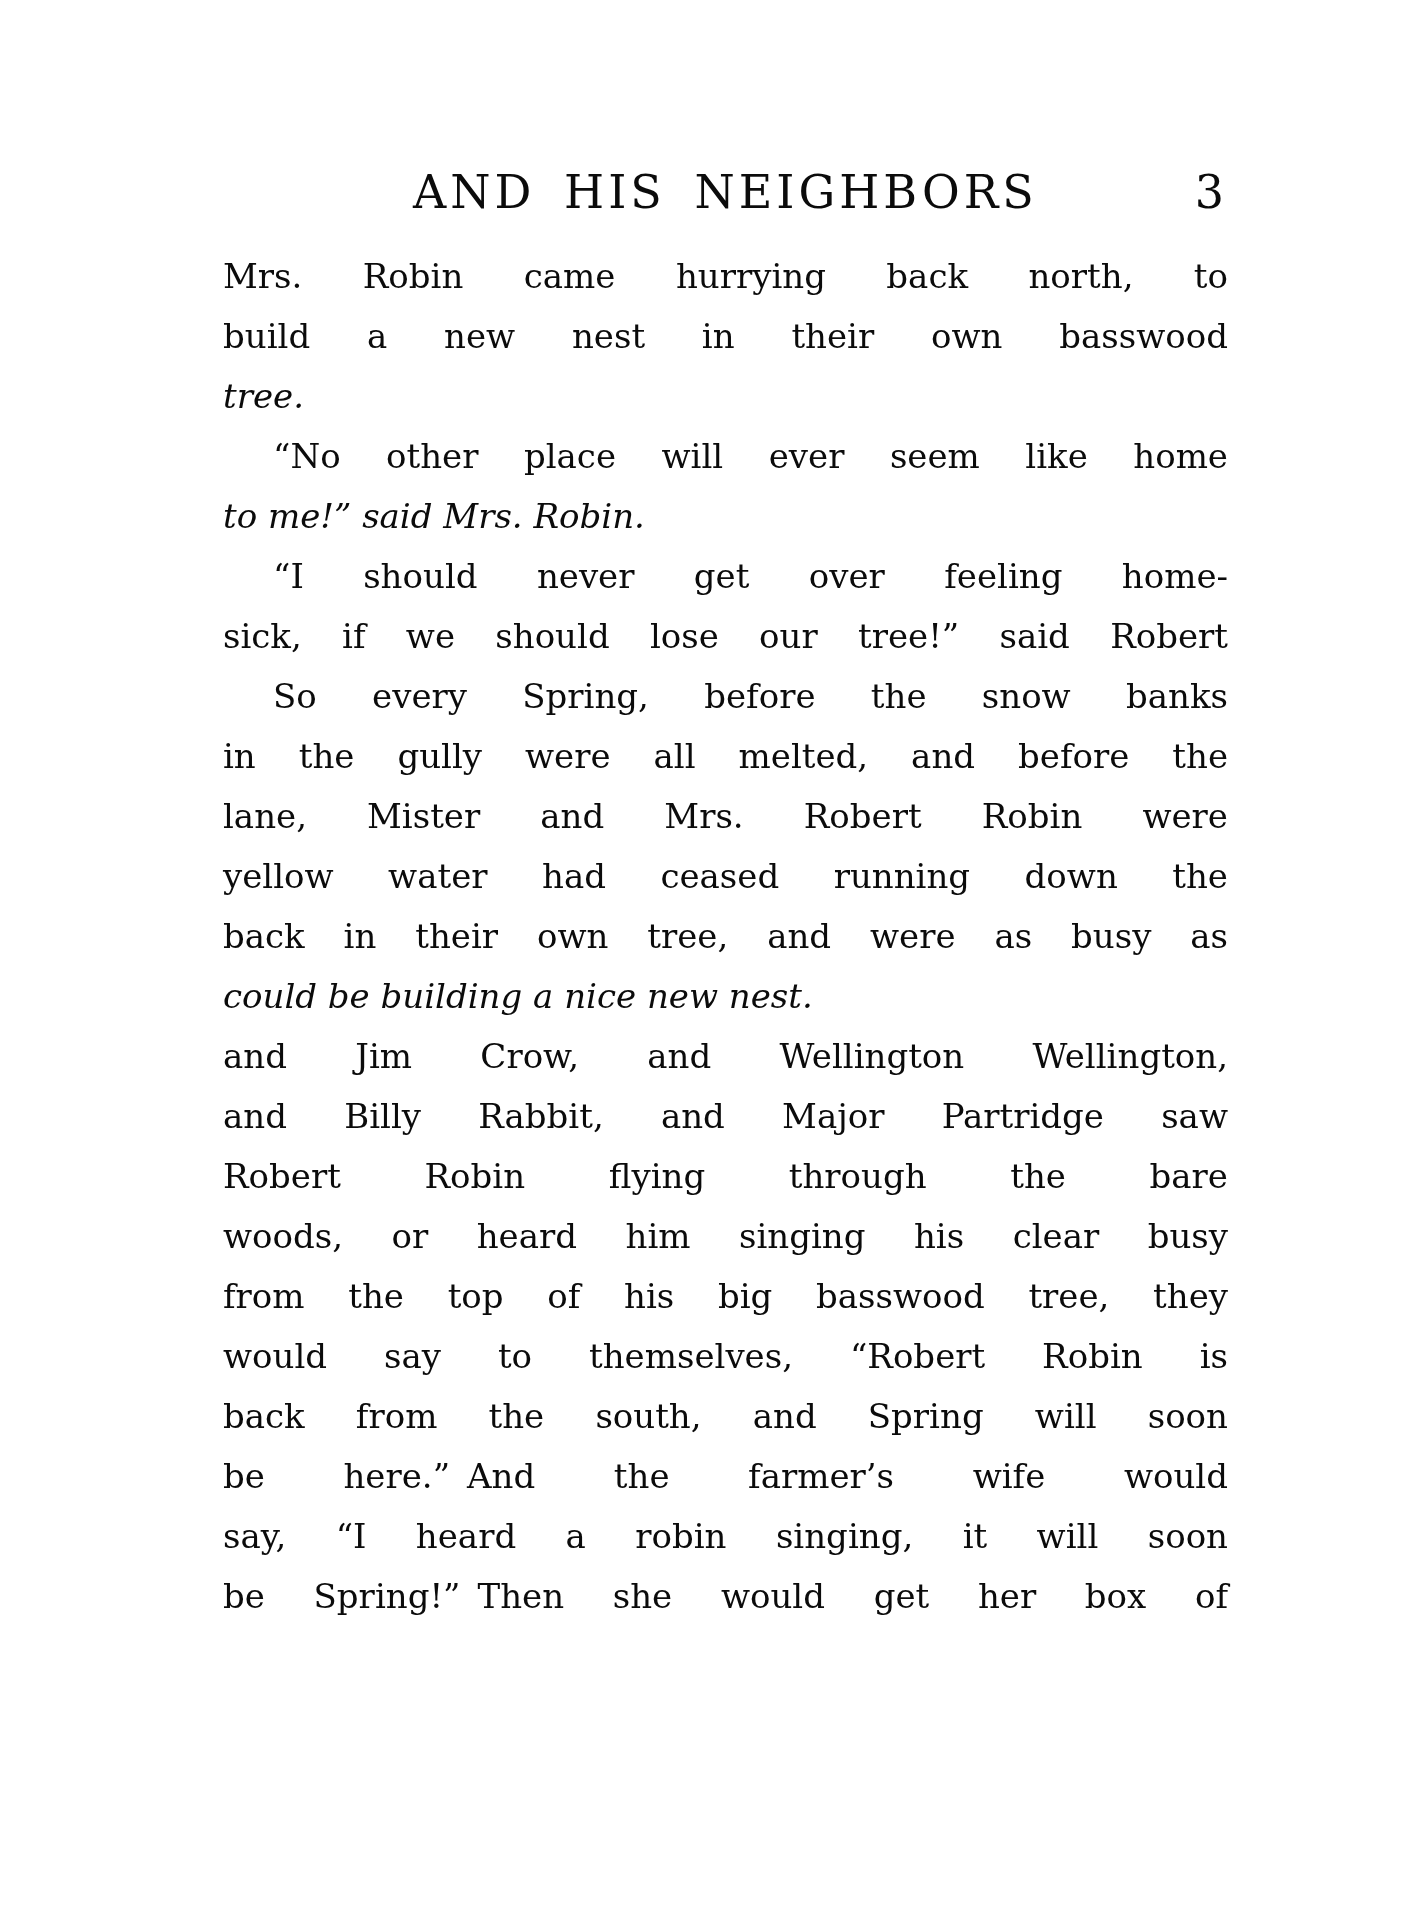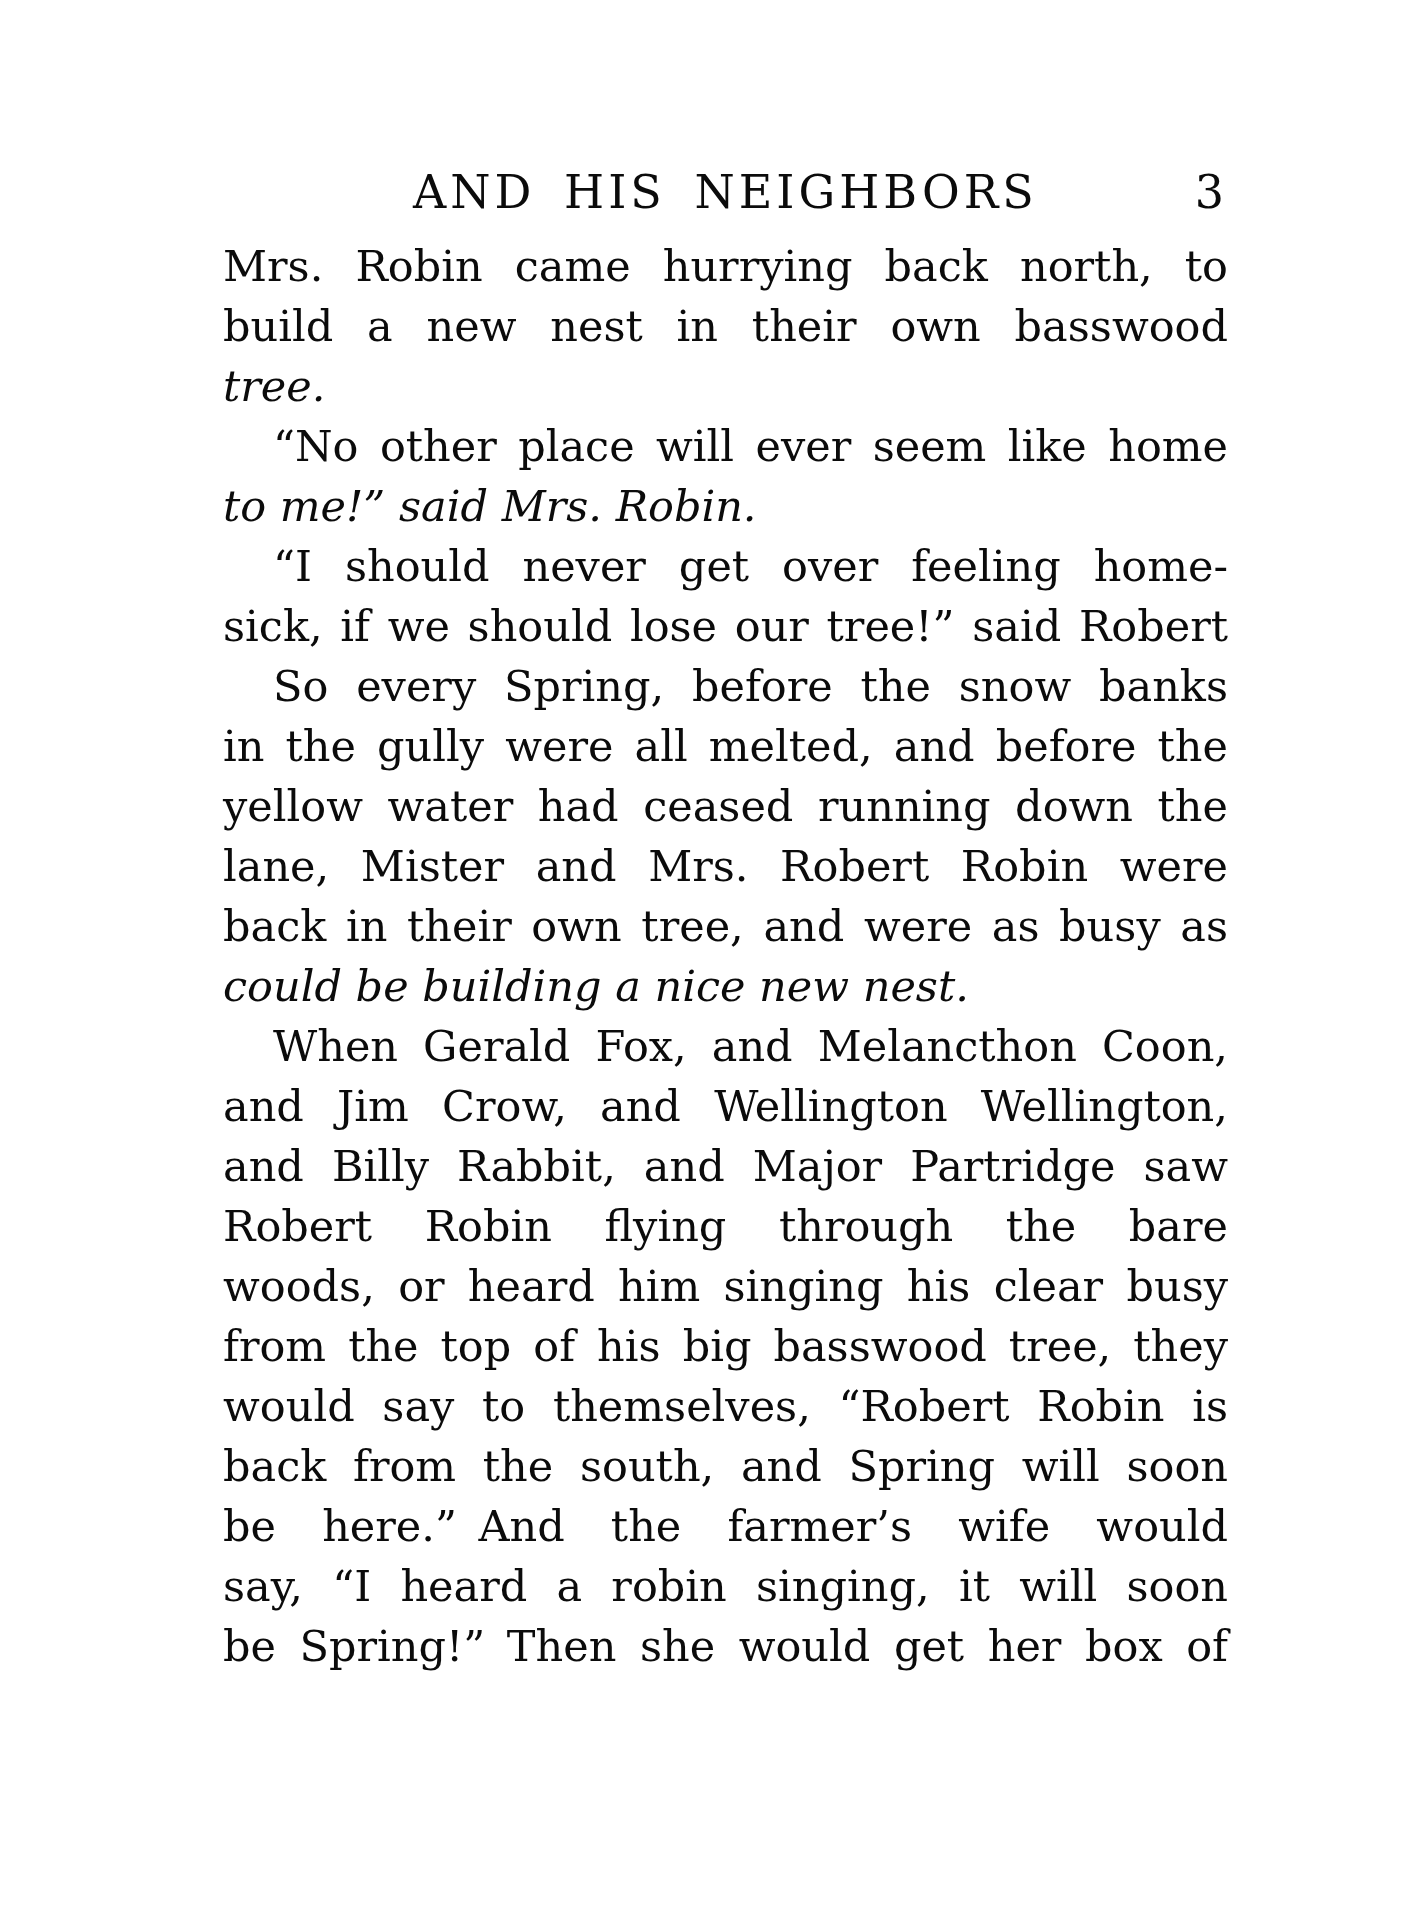--- a/index.html
+++ b/index.html
@@ -39,23 +39,23 @@
   .page-number {
     position: absolute;
     right: 4px;
     top: 0;
     font-size: 46px;
     line-height: 52px;
   }
   .body-text {
     position: absolute;
     left: 223px;
-    top: 236px;
+    top: 246px;
     width: 1005px;
-    font-size: 43px;
+    font-size: 34px;
     line-height: 60px;
   }
   .line {
     text-align: justify;
     text-align-last: justify;
     min-height: 60px;
   }
   .line.pend {
     text-align-last: left;
     font-style: italic;
@@ -75,25 +75,24 @@
   <div class="body-text" id="body-text">
       <div class="line">Mrs. Robin came hurrying back north, to</div>
       <div class="line">build a new nest in their own basswood</div>
       <div class="line pend">tree.</div>
       <div class="line indent">“No other place will ever seem like home</div>
       <div class="line pend">to me!” said Mrs. Robin.</div>
       <div class="line indent">“I should never get over feeling home-</div>
       <div class="line">sick, if we should lose our tree!” said Robert</div>
       <div class="line indent">So every Spring, before the snow banks</div>
       <div class="line">in the gully were all melted, and before the</div>
+      <div class="line">lane, Mister and Mrs. Robert Robin were</div>
       <div class="line">yellow water had ceased running down the</div>
-      <div class="line">lane, Mister and Mrs. Robert Robin were</div>
       <div class="line">back in their own tree, and were as busy as</div>
       <div class="line pend">could be building a nice new nest.</div>
-      <div class="line indent">When Gerald Fox, and Melancthon Coon,</div>
       <div class="line">and Jim Crow, and Wellington Wellington,</div>
       <div class="line">and Billy Rabbit, and Major Partridge saw</div>
       <div class="line">Robert Robin flying through the bare</div>
       <div class="line">woods, or heard him singing his clear busy</div>
       <div class="line">from the top of his big basswood tree, they</div>
       <div class="line">would say to themselves, “Robert Robin is</div>
       <div class="line">back from the south, and Spring will soon</div>
       <div class="line">be here.” And the farmer’s wife would</div>
       <div class="line">say, “I heard a robin singing, it will soon</div>
       <div class="line">be Spring!” Then she would get her box of</div>

